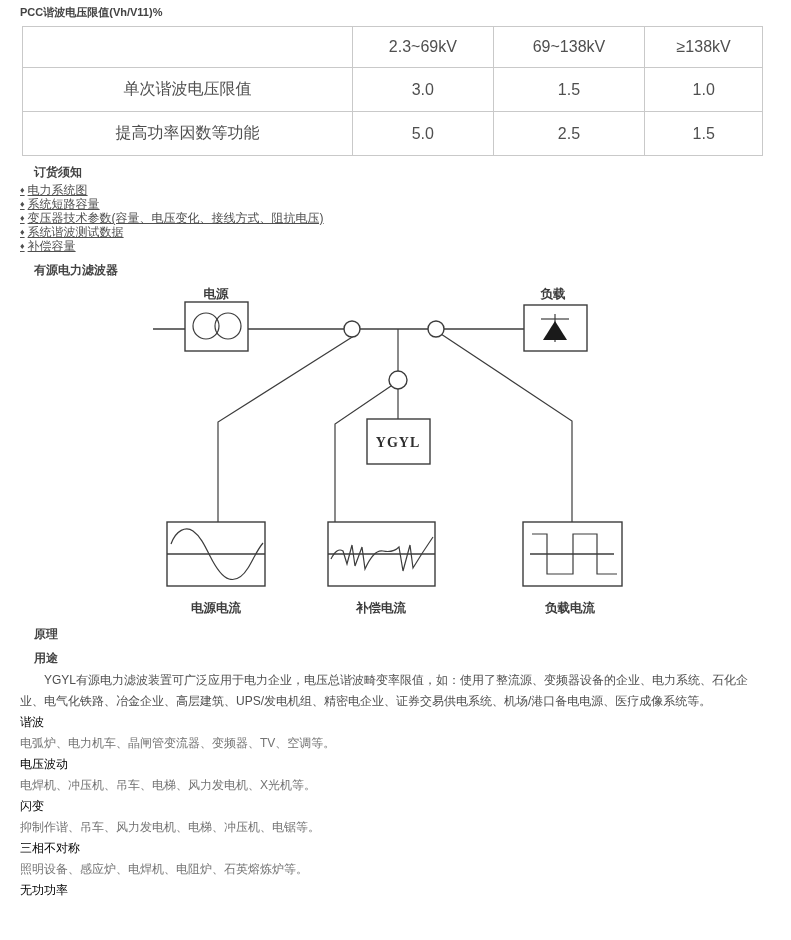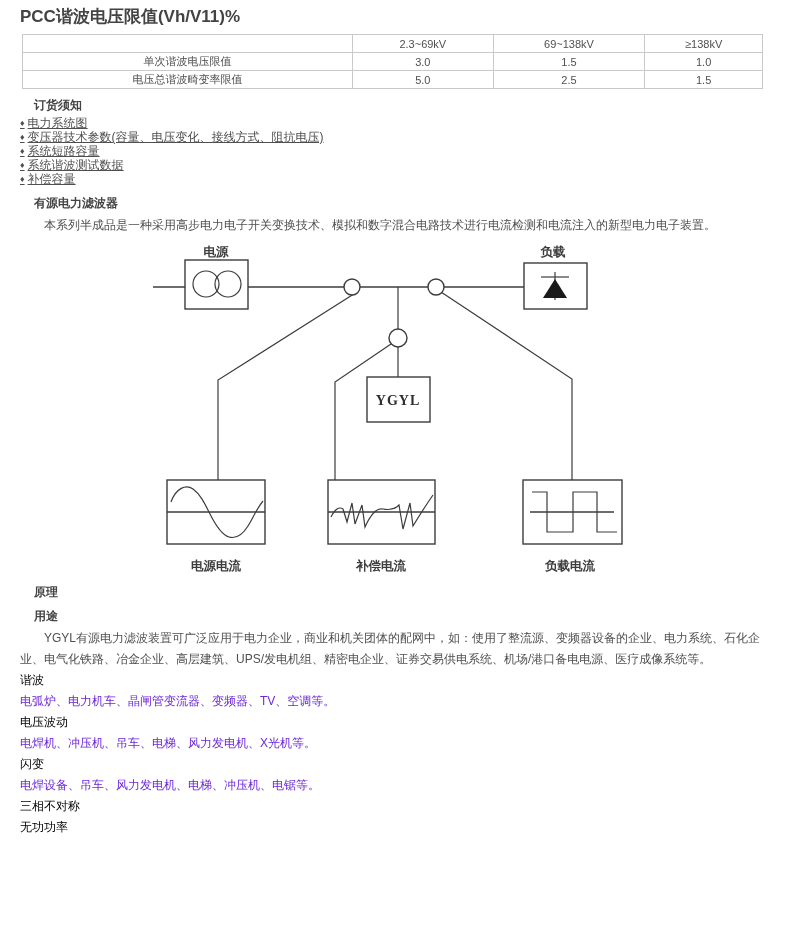--- a/index.html
+++ b/index.html
@@ -4,45 +4,45 @@
 <style>
   * { box-sizing: border-box; }
   html,body { margin:0; padding:0; background:#ffffff; }
   body {
     width:791px; height:940px; overflow:hidden;
     font-family:"Liberation Sans","DejaVu Sans",sans-serif;
     font-size:12px; color:#4d4d4d;
   }
   .content { padding:5px 22px 0 20px; }
 
-  .doc-title { font-weight:bold; font-size:17px; color:#434343; margin:0 0 6px 0; }
+  .doc-title { font-weight:bold; font-size:11px; color:#434343; margin:0 0 6px 0; }
 
   table.limits { border-collapse:collapse; width:741px; margin-left:2px; table-layout:fixed; }
   table.limits td {
-    border:1px solid #c9c9c9; height:18px; padding:0 4px;
-    text-align:center; vertical-align:middle; font-size:11px; color:#4f4f4f;
+    border:1px solid #c9c9c9; height:18px; padding:11px 4px;
+    text-align:center; vertical-align:middle; font-size:16px; color:#4f4f4f;
   }
   col.c0{width:44.6%} col.c1{width:19.0%} col.c2{width:20.5%} col.c3{width:15.9%}
 
   .sec-head { font-weight:bold; color:#434343; margin:8px 0 4px 14px; line-height:16px; }
   .bullet-item { line-height:13px; color:#4f4f4f;text-decoration:underline; }
   .bullet-item .diamond { font-size:9px; margin-right:3px; position:relative; top:-1px; color:#4f4f4f; }
 
   p.indent { margin:2px 0 0 0; line-height:21px; text-indent:2em; color:#4f4f4f; }
 
   svg.diagram { display:block; margin:4px 0 0 -20px; }
   .dwg { stroke:#3c3c3c; stroke-width:1.4; fill:none; }
   .dwg-thin { stroke:#3c3c3c; stroke-width:1.2; fill:none; }
   .dwg-fillwhite { stroke:#3c3c3c; stroke-width:1.4; fill:#ffffff; }
   .dwg-black { fill:#1a1a1a; stroke:none; }
   text.dlabel { font-weight:bold; font-size:12.5px; fill:#3c3c3c; font-family:"Liberation Sans","DejaVu Sans",sans-serif; }
   text.ygyl { font-weight:bold; font-size:14px; fill:#2e2e2e; letter-spacing:1px; font-family:"Liberation Serif","DejaVu Serif",serif; }
 
   .cat-label { line-height:21px; color:#000000; }
-  .cat-text  { line-height:21px; color:#6d28d9; }
+  .cat-text  { line-height:21px; color:#737373; }
 </style>
 </head>
 <body>
 
 <div class="content">
 
   <div class="doc-title">PCC谐波电压限值(Vh/V11)%</div>
 
   <table class="limits">
     <colgroup>
@@ -58,37 +58,36 @@
       <td>69~138kV</td>
       <td>≥138kV</td>
     </tr>
     <tr>
       <td>单次谐波电压限值</td>
       <td>3.0</td>
       <td>1.5</td>
       <td>1.0</td>
     </tr>
     <tr>
-      <td>电压总谐波畸变率限值</td>
+      <td>提高功率因数等功能</td>
       <td>5.0</td>
       <td>2.5</td>
       <td>1.5</td>
     </tr>
   </tbody>
     </table>
 
   <div class="sec-head">订货须知</div>
   <div class="bullet-item"><span class="diamond">♦</span><span>电力系统图</span></div>
+  <div class="bullet-item"><span class="diamond">♦</span><span>系统短路容量</span></div>
   <div class="bullet-item"><span class="diamond">♦</span><span>变压器技术参数(容量、电压变化、接线方式、阻抗电压)</span></div>
-  <div class="bullet-item"><span class="diamond">♦</span><span>系统短路容量</span></div>
   <div class="bullet-item"><span class="diamond">♦</span><span>系统谐波测试数据</span></div>
   <div class="bullet-item"><span class="diamond">♦</span><span>补偿容量</span></div>
 
   <div class="sec-head">有源电力滤波器</div>
-  <p class="indent">本系列半成品是一种采用高步电力电子开关变换技术、模拟和数字混合电路技术进行电流检测和电流注入的新型电力电子装置。</p>
 
   <svg class="diagram" width="791" height="336" viewBox="0 0 791 336">
 
     <line class="dwg" x1="153" y1="47" x2="524" y2="47"></line>
 
     <line class="dwg-thin" x1="398" y1="47" x2="398" y2="137"></line>
 
     <polyline class="dwg-thin" points="357,52 218,140 218,240"></polyline>
     <polyline class="dwg-thin" points="391,104 335,142 335,240"></polyline>
     <polyline class="dwg-thin" points="441,52 572,139 572,242"></polyline>
@@ -124,24 +123,25 @@
     <path class="dwg-thin" d="M 532 252 H 547 V 292 H 573 V 252 H 597 V 292 H 617"></path>
 
     <text class="dlabel" x="216" y="330" text-anchor="middle">电源电流</text>
     <text class="dlabel" x="381" y="330" text-anchor="middle">补偿电流</text>
     <text class="dlabel" x="570" y="330" text-anchor="middle">负载电流</text>
   </svg>
 
   <div class="sec-head">原理</div>
 
   <div class="sec-head">用途</div>
-  <p class="indent">YGYL有源电力滤波装置可广泛应用于电力企业，商业和机关团体的配网中，如：使用了整流源、变频器设备的企业、电力系统、石化企业、电气化铁路、冶金企业、高层建筑、UPS/发电机组、精密电企业、证券交易供电系统、机场/港口备电电源、医疗成像系统等。</p>
+  <p class="indent">YGYL有源电力滤波装置可广泛应用于电力企业，电压总谐波畸变率限值，如：使用了整流源、变频器设备的企业、电力系统、石化企业、电气化铁路、冶金企业、高层建筑、UPS/发电机组、精密电企业、证券交易供电系统、机场/港口备电电源、医疗成像系统等。</p>
 
   <div class="cat-label">谐波</div>
   <div class="cat-text">电弧炉、电力机车、晶闸管变流器、变频器、TV、空调等。</div>
   <div class="cat-label">电压波动</div>
   <div class="cat-text">电焊机、冲压机、吊车、电梯、风力发电机、X光机等。</div>
   <div class="cat-label">闪变</div>
-  <div class="cat-text">电焊设备、吊车、风力发电机、电梯、冲压机、电锯等。</div>
+  <div class="cat-text">抑制作谐、吊车、风力发电机、电梯、冲压机、电锯等。</div>
   <div class="cat-label">三相不对称</div>
+  <div class="cat-text">照明设备、感应炉、电焊机、电阻炉、石英熔炼炉等。</div>
   <div class="cat-label">无功功率</div>
 
 </div>
 
 </body></html>

